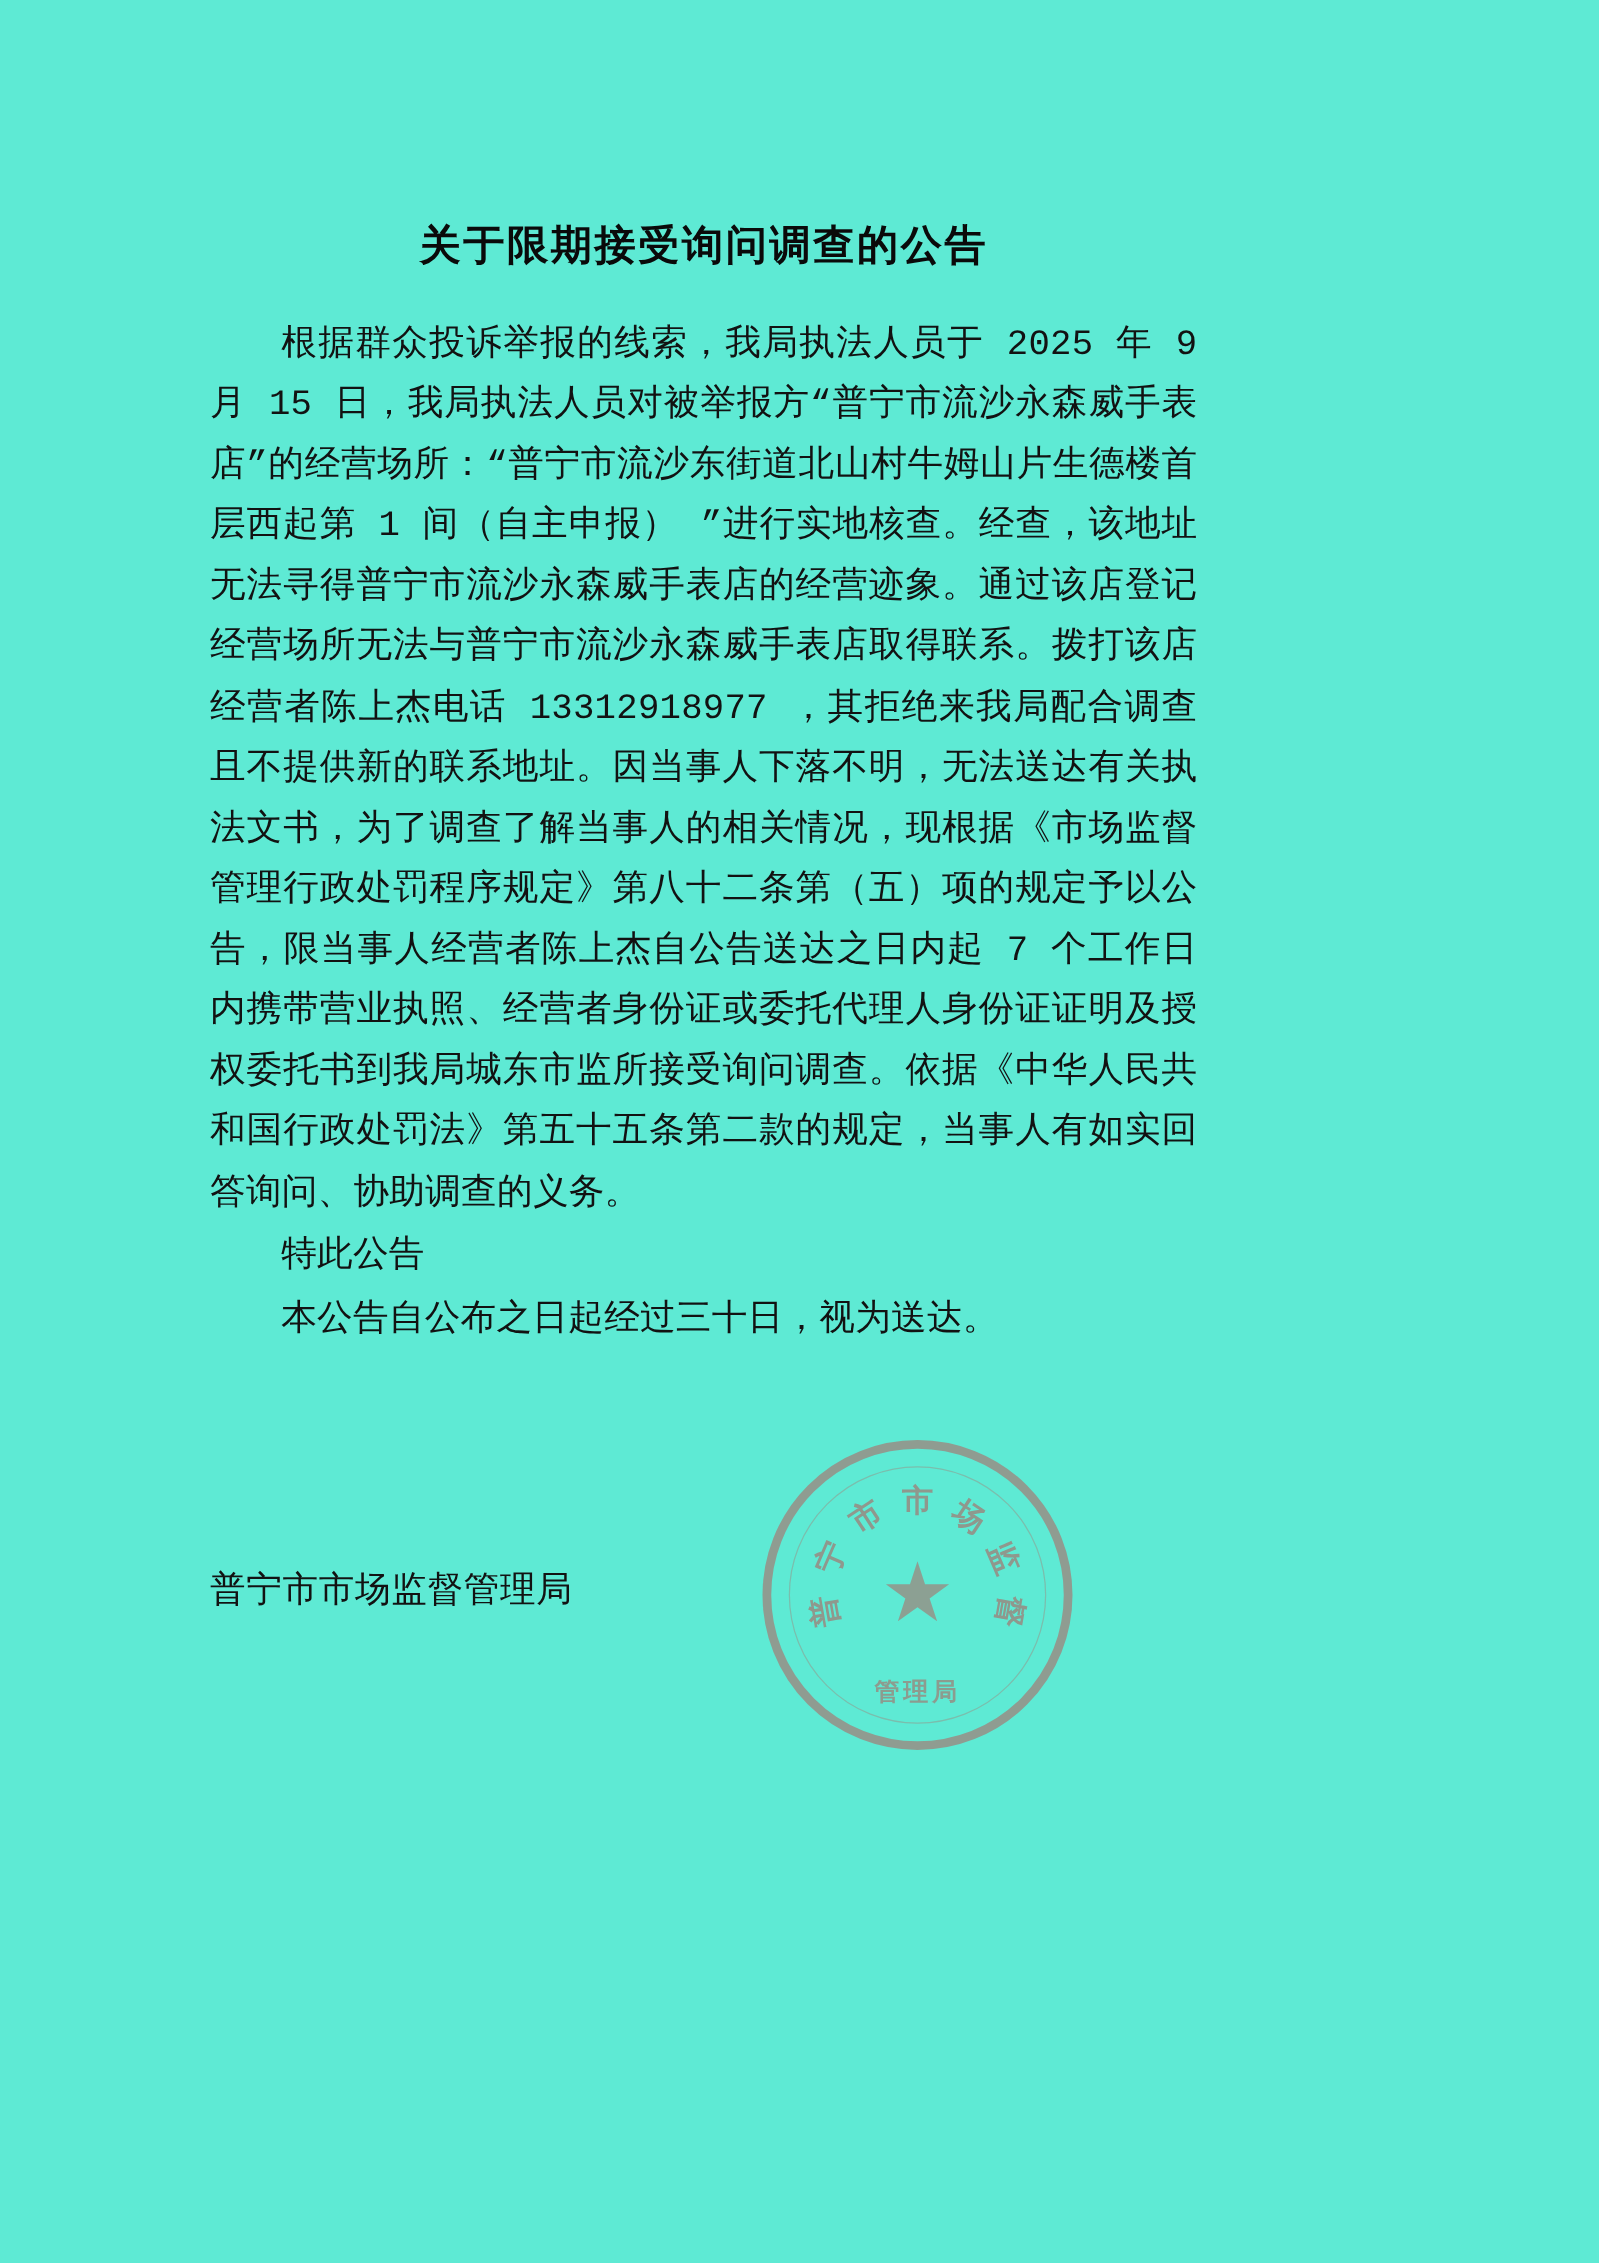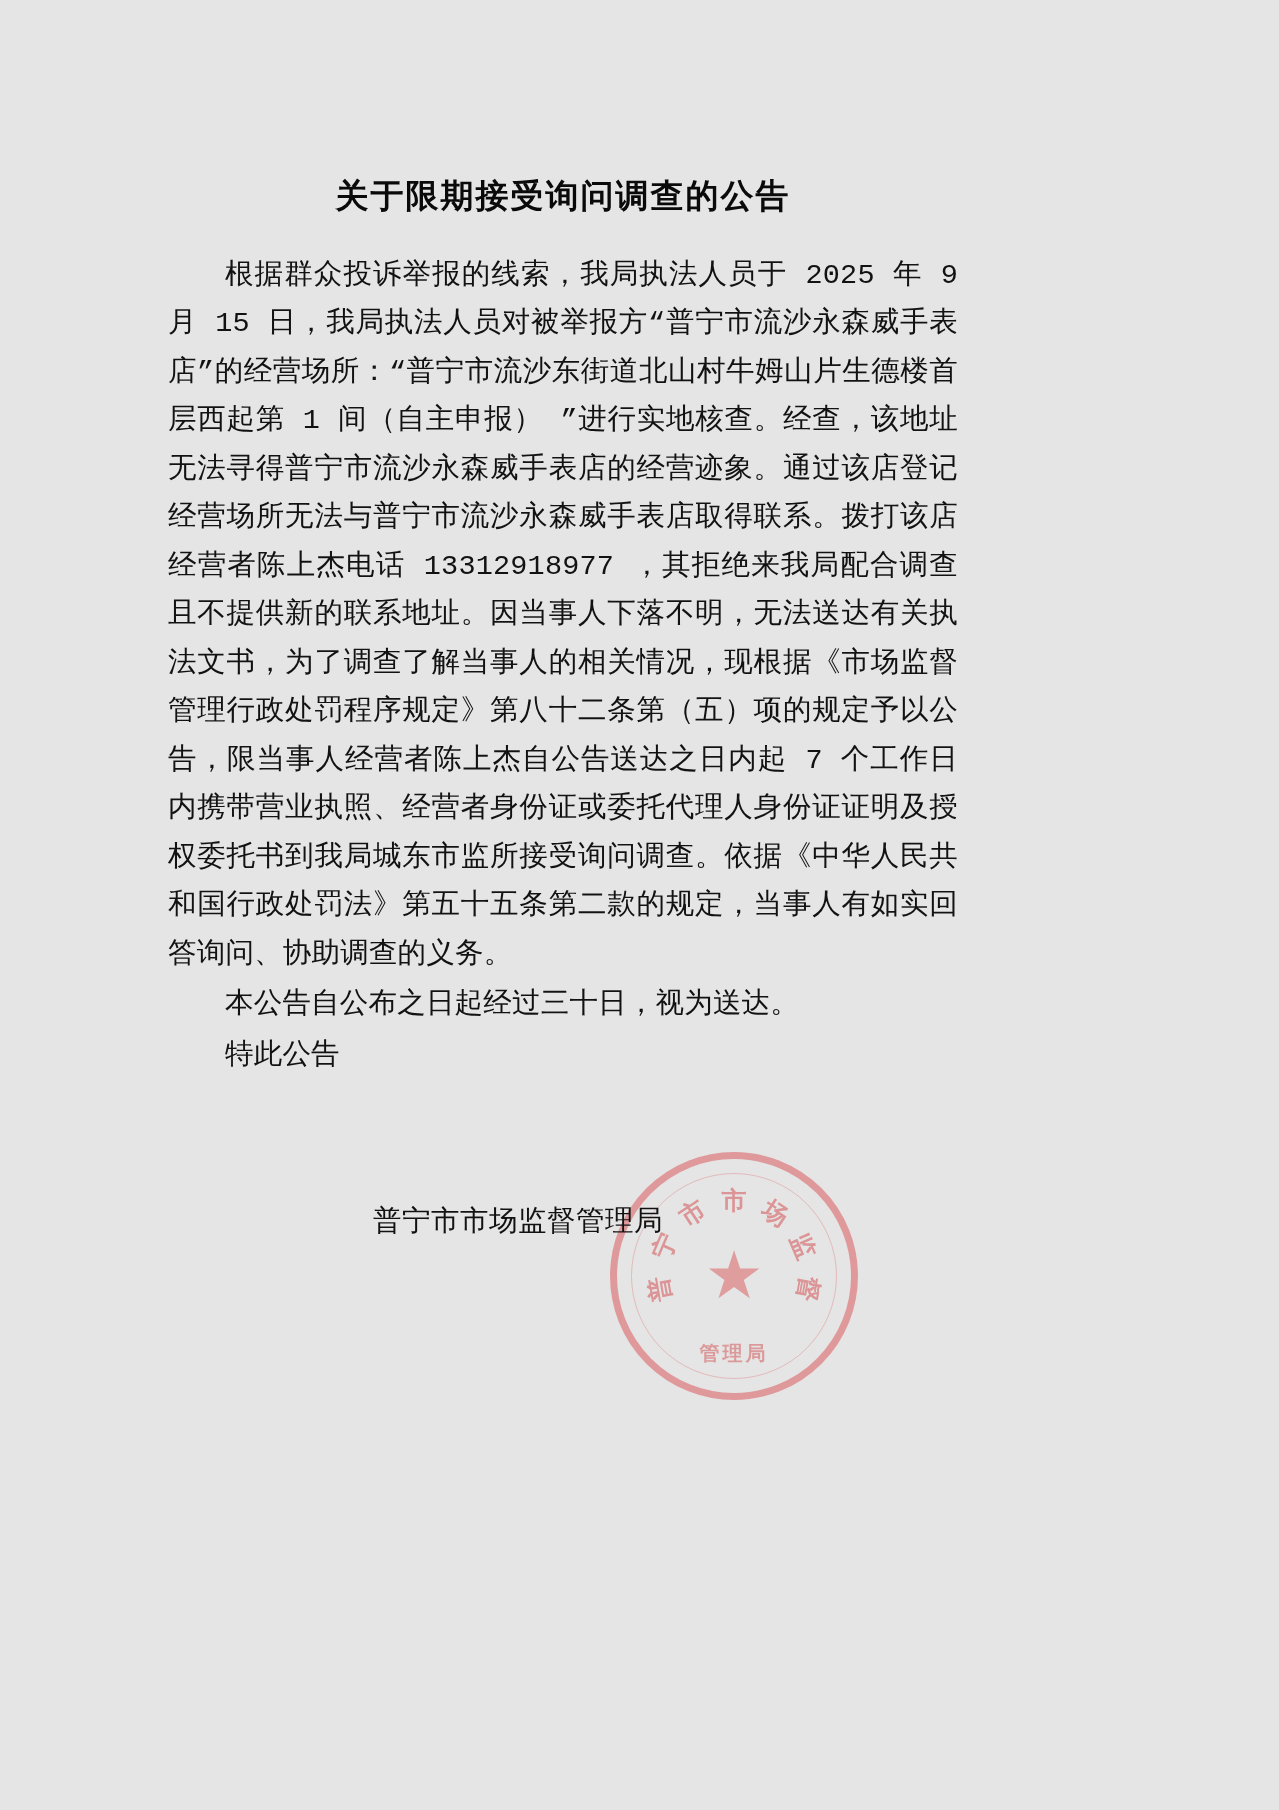--- a/index.html
+++ b/index.html
@@ -4,21 +4,21 @@
 <style>
   html, body {
     margin: 0;
     padding: 0;
     background: #ffffff;
   }
   .page {
     position: relative;
     width: 1279px;
     height: 1810px;
-    background: #e5e5e5;
+    background: #5eead4;
     overflow: hidden;
     font-family: "Liberation Serif", "DejaVu Serif", serif;
     color: #111111;
   }
 
   .doc-body {
     position: absolute;
     left: 168px;
     top: 175px;
     width: 790px;
@@ -107,23 +107,23 @@
     font-size: 20px;
     letter-spacing: 3px;
     color: rgba(208, 42, 45, 0.52);
     white-space: nowrap;
     font-weight: bold;
   }
 
   .signature {
     position: absolute;
     left: 168px;
-    top: 1196px;
+    top: 1248px;
     width: 790px;
-    text-align: center;
+    text-align: left;
     padding-right: 90px;
     box-sizing: border-box;
   }
   .sig-line {
     font-size: 28.5px;
     line-height: 50px;
     color: #121212;
     letter-spacing: 0.5px;
   }
 </style>
@@ -131,23 +131,23 @@
 <body>
 
 <div class="page">
 
   <div class="doc-body">
 
     <h1 class="doc-title">关于限期接受询问调查的公告</h1>
 
     <p class="para indent">根据群众投诉举报的线索，我局执法人员于 2025 年 9 月 15 日，我局执法人员对被举报方“普宁市流沙永森威手表店”的经营场所：“普宁市流沙东街道北山村牛姆山片生德楼首层西起第 1 间（自主申报） ”进行实地核查。经查，该地址无法寻得普宁市流沙永森威手表店的经营迹象。通过该店登记经营场所无法与普宁市流沙永森威手表店取得联系。拨打该店经营者陈上杰电话 13312918977 ，其拒绝来我局配合调查且不提供新的联系地址。因当事人下落不明，无法送达有关执法文书，为了调查了解当事人的相关情况，现根据《市场监督管理行政处罚程序规定》第八十二条第（五）项的规定予以公告，限当事人经营者陈上杰自公告送达之日内起 7 个工作日内携带营业执照、经营者身份证或委托代理人身份证证明及授权委托书到我局城东市监所接受询问调查。依据《中华人民共和国行政处罚法》第五十五条第二款的规定，当事人有如实回答询问、协助调查的义务。</p>
 
+    <p class="para indent">特此公告</p>
+
     <p class="para indent">本公告自公布之日起经过三十日，视为送达。</p>
-
-    <p class="para indent">特此公告</p>
 
 
   </div>
 
   <div class="seal">
     <div class="seal-inner"></div>
     <div class="seal-arc-text" id="seal-arc">
         <span style="transform: rotate(-100deg) translate(-50%, -92px) rotate(0deg);">普</span>
         <span style="transform: rotate(-66.6667deg) translate(-50%, -92px) rotate(0deg);">宁</span>
         <span style="transform: rotate(-33.3333deg) translate(-50%, -92px) rotate(0deg);">市</span>

